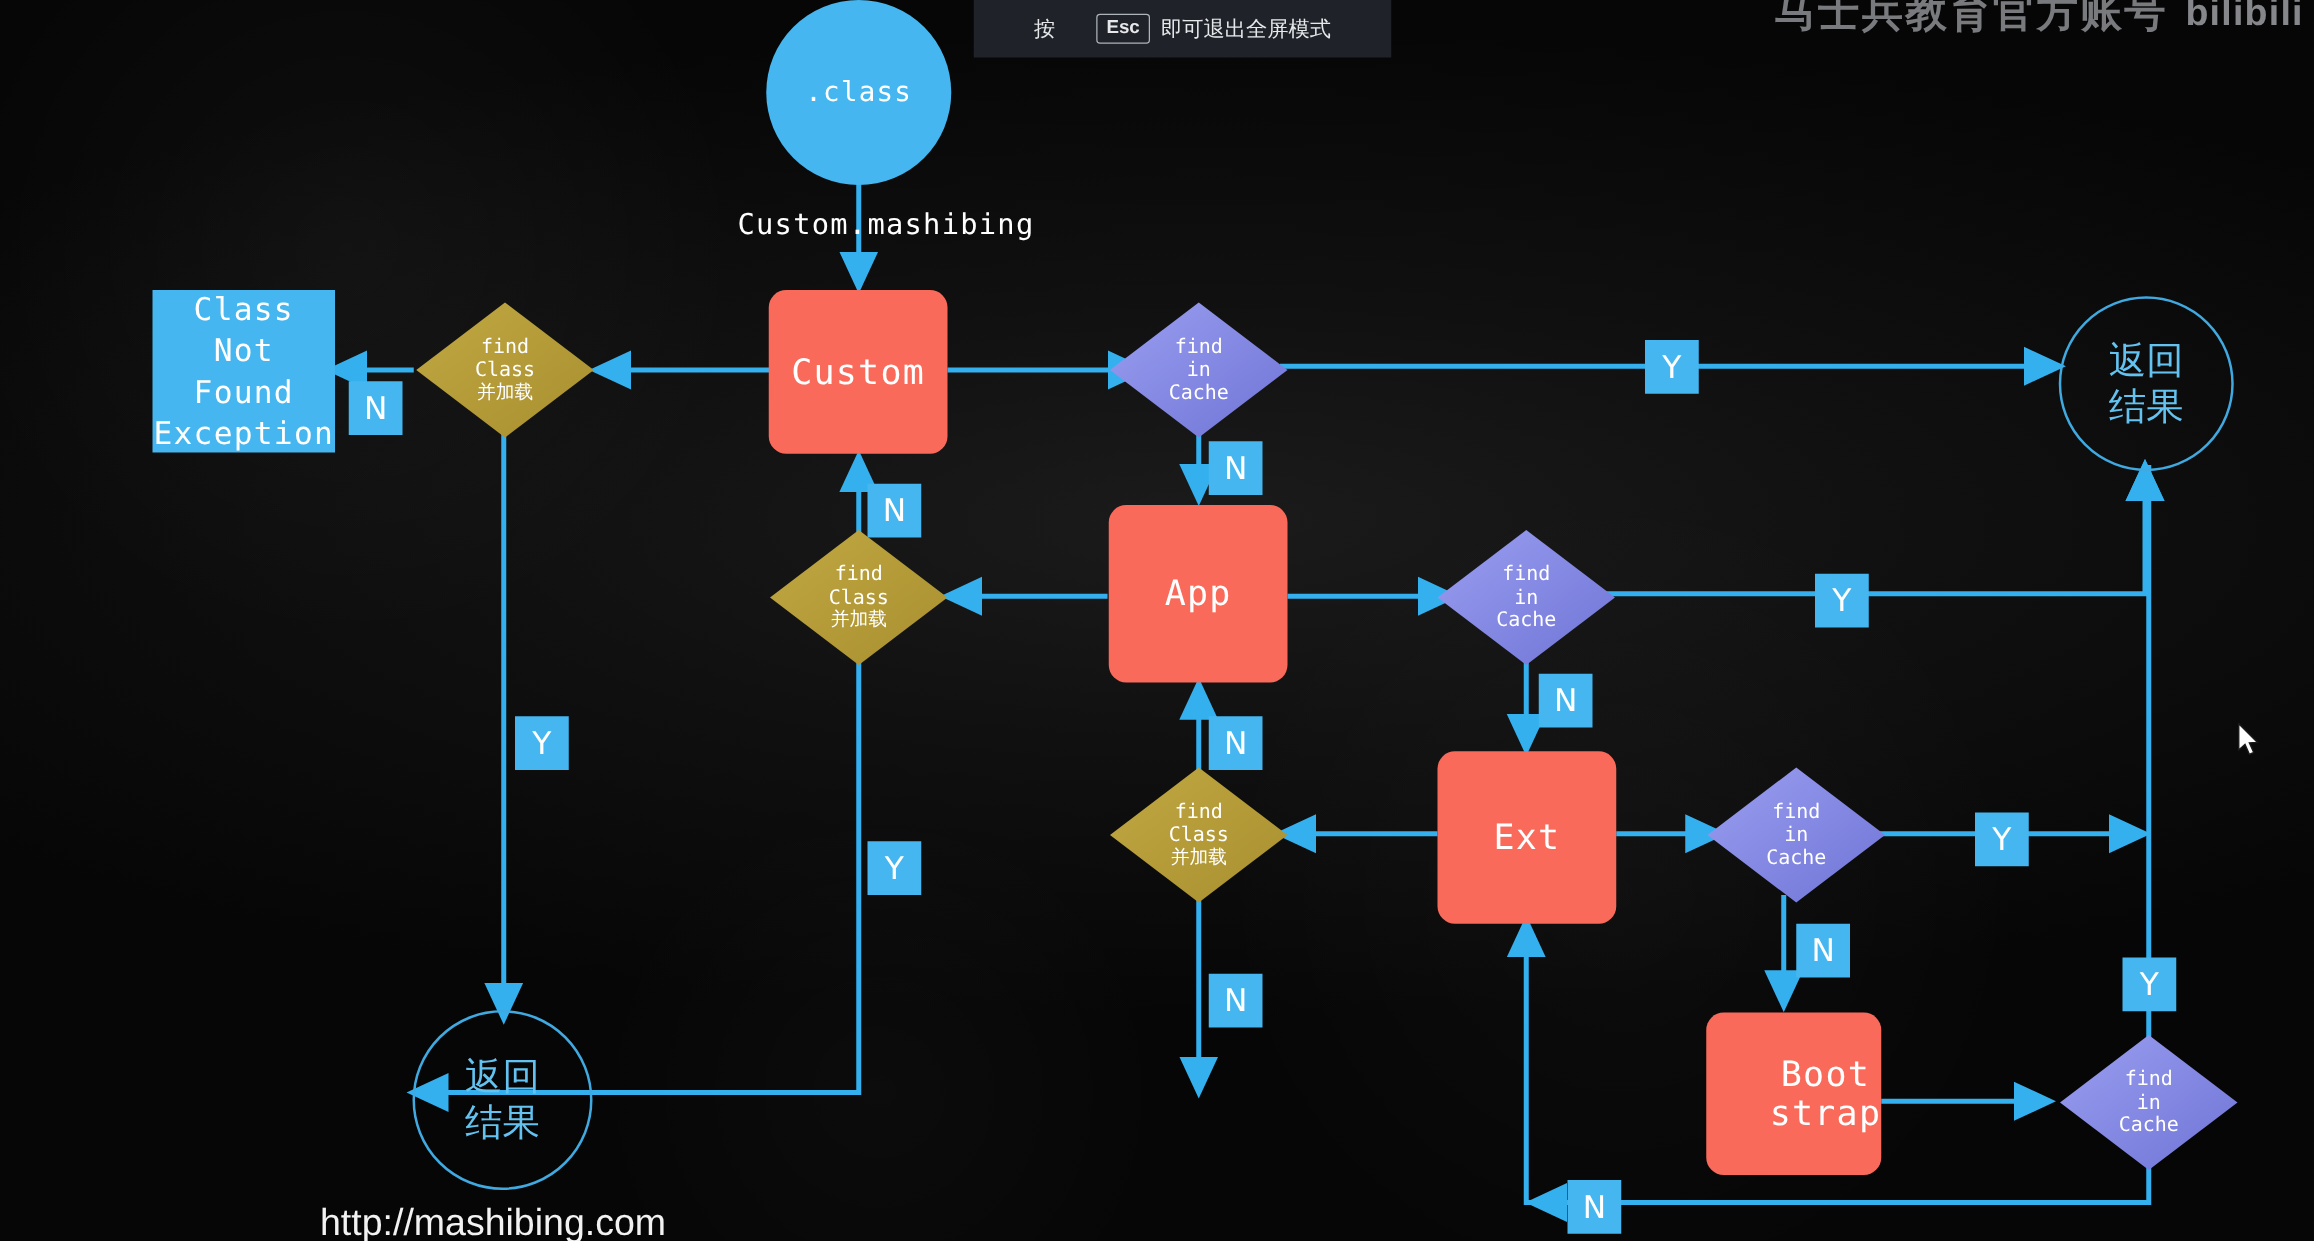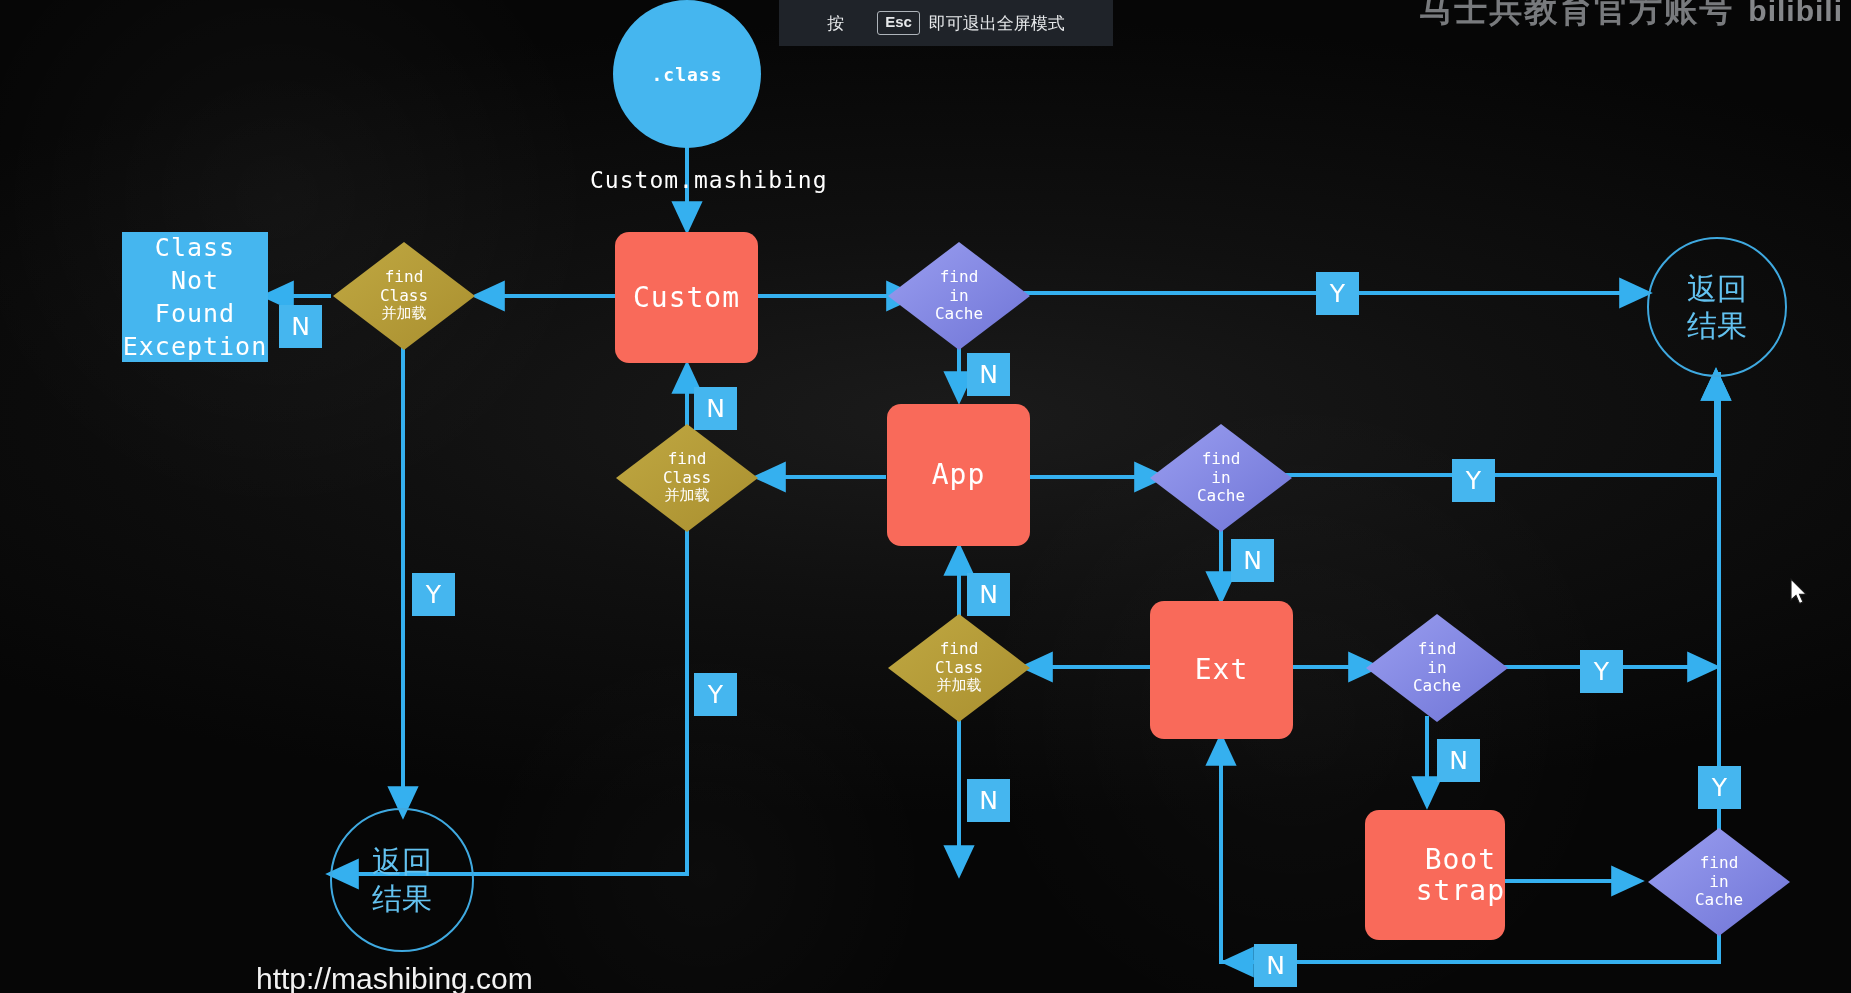--- a/index.html
+++ b/index.html
@@ -81,21 +81,21 @@
 
   .n-red {
     background: #f96a5a; border-radius: 14px;
     font-size: 28px; letter-spacing: 1px; line-height: 1.12;
   }
   .n-blue-box {
     background: #45b6ef; font-size: 25px; line-height: 1.33; letter-spacing: 1px;
   }
   .n-circle-solid {
     background: #45b6ef; border-radius: 50%;
-    font-size: 18px; letter-spacing: 1px; font-weight: bold;
+    font-size: 22px; letter-spacing: 1px;
   }
   .n-circle-outline {
     border: 2px solid #3fa9e0; border-radius: 50%;
     color: #63c2f0; font-size: 30px; line-height: 1.25;
     font-family: Liberation Sans, sans-serif;
     background: transparent;
   }
   .yn {
     position: absolute; background: #45b6ef; color: #ffffff;
     display: flex; align-items: center; justify-content: center;

